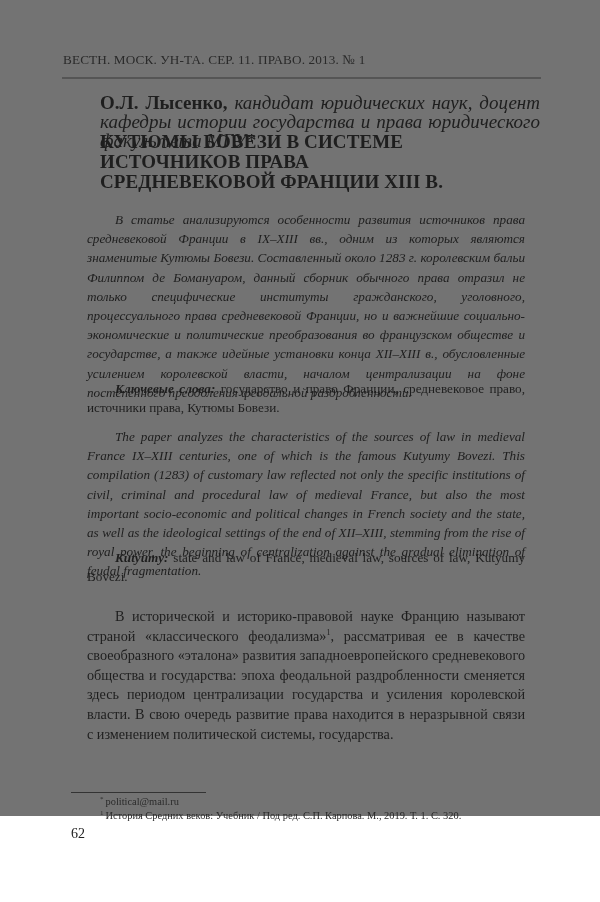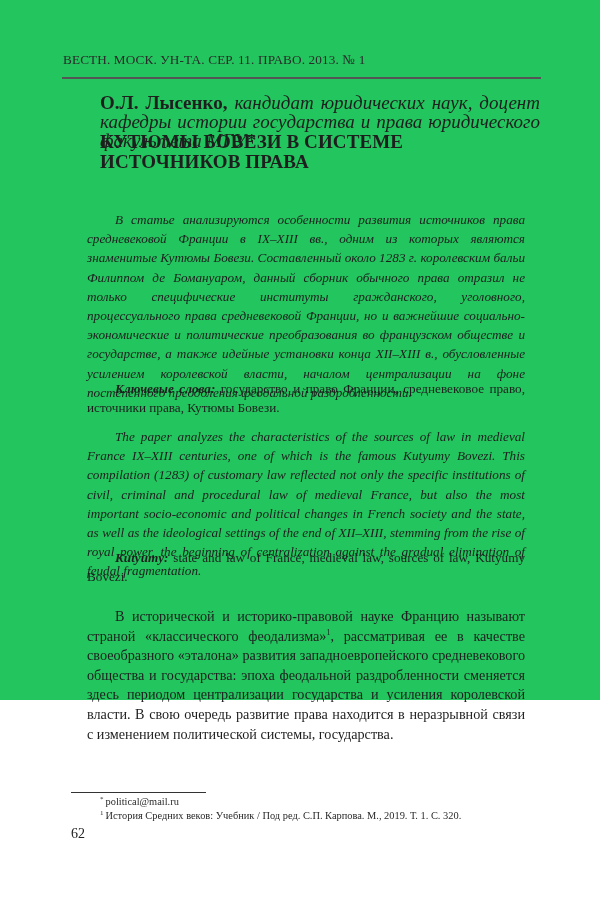--- a/index.html
+++ b/index.html
@@ -1,20 +1,20 @@
 <!DOCTYPE html>
 <html><head>
 <meta charset="utf-8">
 <style>
   html, body { margin: 0; padding: 0; }
   body {
     width: 600px; height: 902px; background: #ffffff; position: relative; overflow: hidden;
     font-family: "Liberation Serif", "DejaVu Serif", serif; color: #1e1e1e;
   }
-  .page { position: absolute; left: 0; top: 0; width: 600px; height: 700px; background: #22c55e; }
+  .page { position: absolute; left: 0; top: 0; width: 600px; height: 816px; background: #737373; }
   .running-head {
     position: absolute; left: 63px; top: 52px; font-size: 13.2px; letter-spacing: 0.15px; color: #2a2a2a;
     white-space: nowrap;
   }
   .head-rule { position: absolute; left: 62px; top: 77px; width: 479px; height: 0; border-top: 2px solid #555; }
   .author {
     position: absolute; left: 100px; top: 93px; width: 440px; font-size: 19px; line-height: 19px;
     text-align: justify; text-align-last: left;
   }
   .author b { font-weight: bold; }
@@ -46,20 +46,21 @@
   <div class="running-head">ВЕСТН. МОСК. УН-ТА. СЕР. 11. ПРАВО. 2013. № 1</div>
   <div class="head-rule"></div>
 
   <div class="author">
     <b>О.Л. Лысенко,</b>
     <i>кандидат юридических наук, доцент кафедры истории государства и права юридического факультета МГУ*</i>
   </div>
 
   <div class="title">
     <div>КУТЮМЫ БОВЕЗИ В СИСТЕМЕ ИСТОЧНИКОВ ПРАВА</div>
+    <div>СРЕДНЕВЕКОВОЙ ФРАНЦИИ XIII В.</div>
   </div>
 
   <div class="block abstract-ru">
     <p>В статье анализируются особенности развития источников права средневековой Франции в IX–XIII вв., одним из которых являются знаменитые Кутюмы Бовези. Составленный около 1283 г. королевским бальи Филиппом де Бомануаром, данный сборник обычного права отразил не только специфические институты гражданского, уголовного, процессуального права средневековой Франции, но и важнейшие социально-экономические и политические преобразования во французском обществе и государстве, а также идейные установки конца XII–XIII в., обусловленные усилением королевской власти, началом централизации на фоне постепенного преодоления феодальной раздробленности.</p>
   </div>
 
   <div class="block keywords-ru">
     <p><span class="kw-label">Ключевые слова:</span><span> государство и право Франции, средневековое право, источники права, Кутюмы Бовези.</span></p>
   </div>
 

